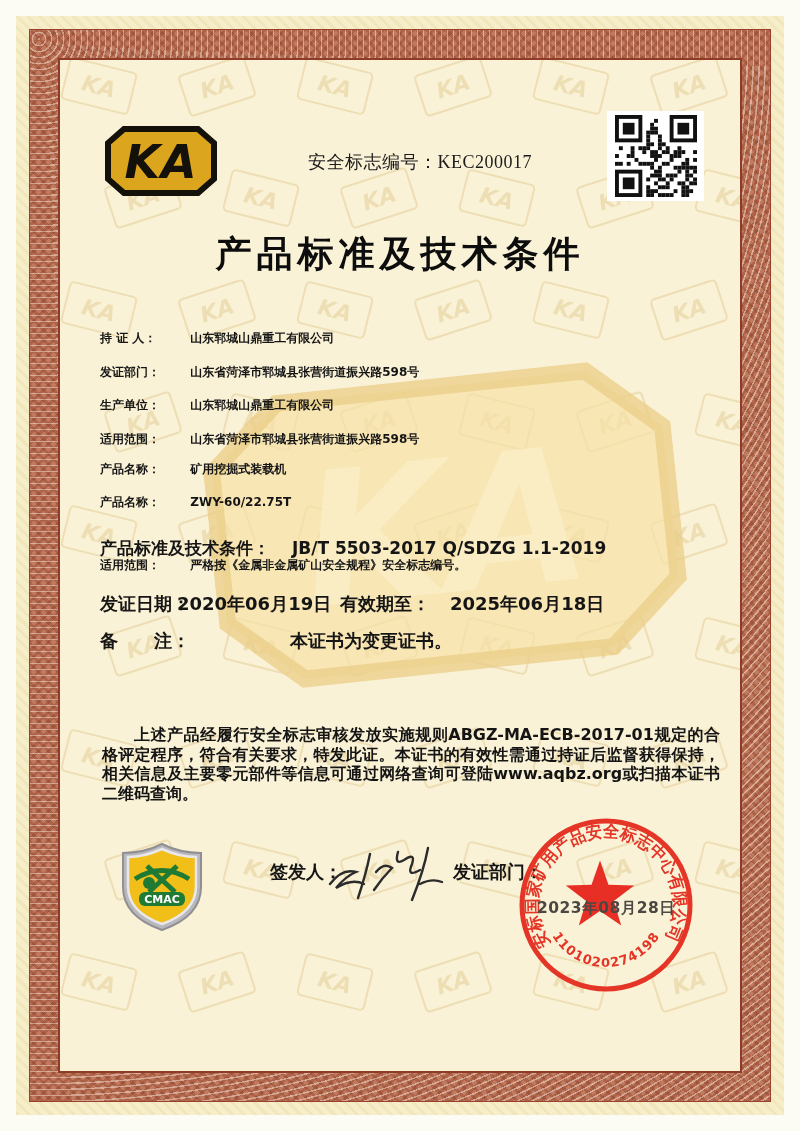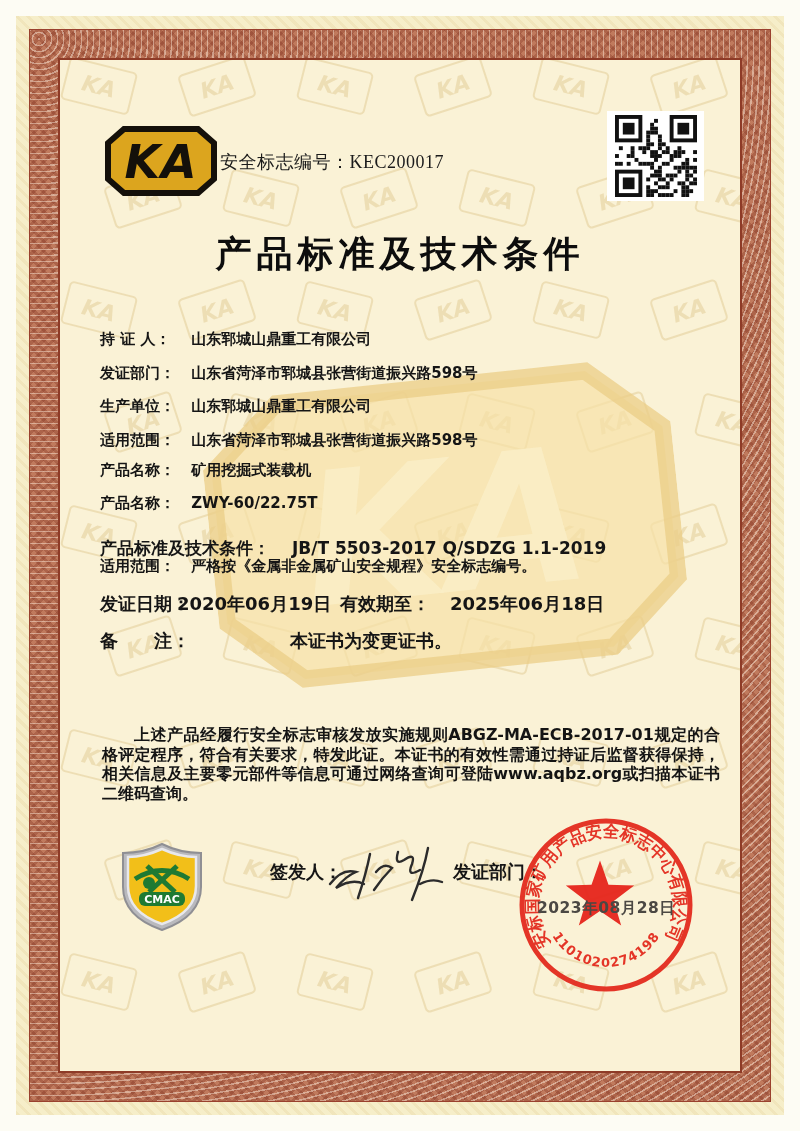--- a/index.html
+++ b/index.html
@@ -35,33 +35,33 @@
   .wm{
     position:absolute;width:66px;height:40px;
     border:2px solid rgba(207,174,104,.30);border-radius:5px;
     color:rgba(207,174,104,.30);font-weight:bold;font-style:italic;font-size:22px;
     display:flex;align-items:center;justify-content:center;
   }
   .bigwm{position:absolute;left:150px;top:300px;width:470px;height:330px;z-index:0;transform:rotate(-6deg);}
   
   .ka-logo{position:absolute;left:45px;top:66px;width:112px;height:70px;z-index:1;}
   .cert-no{
-    position:absolute;top:90px;left:160px;width:400px;z-index:1;
+    position:absolute;top:90px;left:160px;width:400px;text-align:center;z-index:1;
     font-family:"Liberation Serif","DejaVu Serif",serif;font-size:18px;color:#1b1b1b;letter-spacing:.5px;
   }
   .qr-box{
     position:absolute;left:547px;top:51px;width:97px;height:90px;background:#fff;z-index:1;
     display:flex;align-items:center;justify-content:center;
   }
   .title{
     position:absolute;top:170px;left:0;right:0;text-align:center;z-index:1;
     font-size:36px;font-weight:bold;letter-spacing:5px;color:#0d0d0d;
   }
   
-  .row{position:absolute;left:40px;z-index:1;font-size:15px;font-weight:bold;white-space:nowrap;}
+  .row{position:absolute;left:40px;z-index:1;font-size:12px;font-weight:bold;white-space:nowrap;}
   .row .lbl{display:inline-block;width:86px;}
   .row.long{font-size:17px;}
   .row.long .lbl{width:auto;margin-right:16px;}
   .abs{position:absolute;z-index:1;font-size:18px;font-weight:bold;white-space:nowrap;}
   
   .para{
     position:absolute;top:665px;left:42px;width:618px;z-index:1;
     font-size:16px;font-weight:bold;line-height:19.5px;text-align:justify;text-indent:2em;color:#141414;
   }
   

